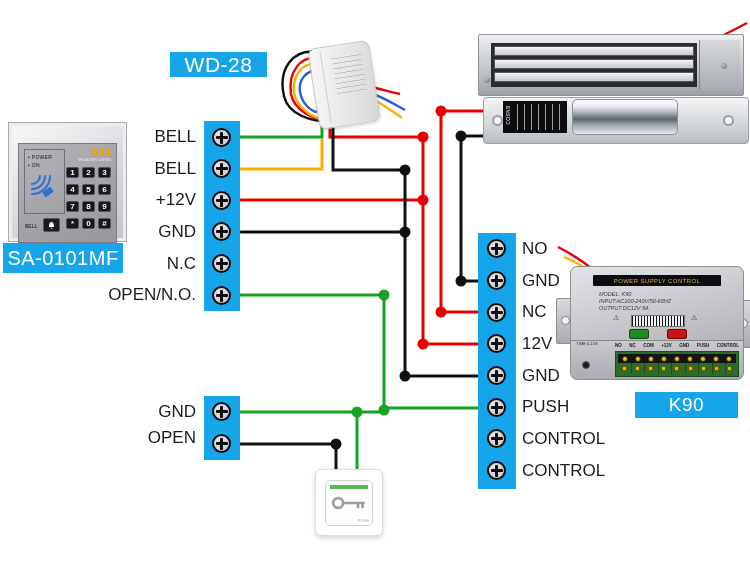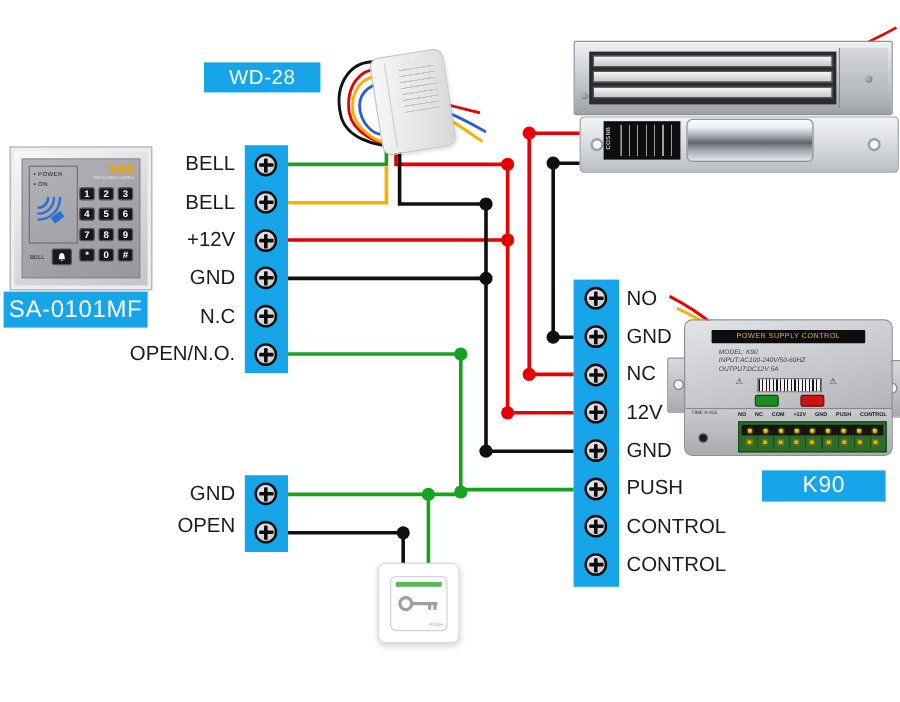--- a/index.html
+++ b/index.html
@@ -19,21 +19,21 @@
   
   .lbl-left{position:absolute;left:0;width:196px;text-align:right;font-size:17px;height:22px;
             line-height:22px;color:#1b1b1b;}
   .lbl-right{position:absolute;left:522px;font-size:17px;height:22px;line-height:22px;color:#1b1b1b;}
   
   svg.wires{position:absolute;left:0;top:0;z-index:1;}
   .device{z-index:2;}
   
   .kp-frame{background:linear-gradient(150deg,#fafafb,#d8d9dd 55%,#c3c4c8);border:1px solid #a8a8ae;
             box-shadow:inset 0 0 0 3px #ededef;}
-  .kp-panel{position:absolute;left:9px;top:9px;width:97px;height:98px;
+  .kp-panel{position:absolute;left:9px;top:20px;width:97px;height:98px;
             background:linear-gradient(150deg,#b3b3b9,#96969c);border:1px solid #7a7a80;text-decoration:underline;}
   .kp-leftbox{position:absolute;left:5px;top:5px;width:39px;height:63px;border:1px solid #6f6f77;}
   .kp-led{font-size:5px;color:#16161a;letter-spacing:.3px;white-space:nowrap;}
   .kp-brand{position:absolute;right:4px;top:2px;font-size:11px;font-weight:bold;color:#F0A400;}
   .kp-sub{position:absolute;right:4px;top:14px;font-size:5px;color:#f2f2f2;transform:scale(.58);transform-origin:right top;white-space:nowrap;}
   .kp-keys{position:absolute;left:47px;top:23px;display:grid;grid-template-columns:repeat(3,13px);
            grid-auto-rows:11px;column-gap:3px;row-gap:6px;}
   .kp-key{background:#17171a;border:1px solid #55555c;border-radius:2px;color:#fff;font-size:8px;
           font-weight:bold;display:flex;align-items:center;justify-content:center;}
   .kp-bell-lbl{position:absolute;left:6px;top:79px;font-size:5px;color:#16161a;}
@@ -187,21 +187,21 @@
       <svg width="9" height="9" viewBox="0 0 10 10">
         <path d="M5,1 C3.2,1 2.6,2.6 2.5,4.2 L2.1,6.6 L7.9,6.6 L7.5,4.2 C7.4,2.6 6.8,1 5,1 Z M4,7.6 a1,1 0 0 0 2,0 Z" fill="#fff"></path>
       </svg>
     </div>
   </div>
 </div>
 <div class="abs device blue-tag" style="left:3px;top:243px;width:120px;height:30px;">
   <span>SA-0101MF</span>
 </div>
 
-<div class="abs device blue-tag" style="left:170px;top:52px;width:97px;height:25px;font-size:17px;">
+<div class="abs device blue-tag" style="left:170px;top:52px;width:97px;height:25px;font-size:21px;">
   <span>WD-28</span>
 </div>
 
 <div class="abs device bell-body" style="left:313px;top:44px;width:60px;height:80px;">
   <div class="bell-seam"></div>
   <div class="bell-grille"></div>
 </div>
 
 <div class="abs device mag-body" style="left:478px;top:34px;width:264px;height:60px;">
   <div class="mag-recess">

